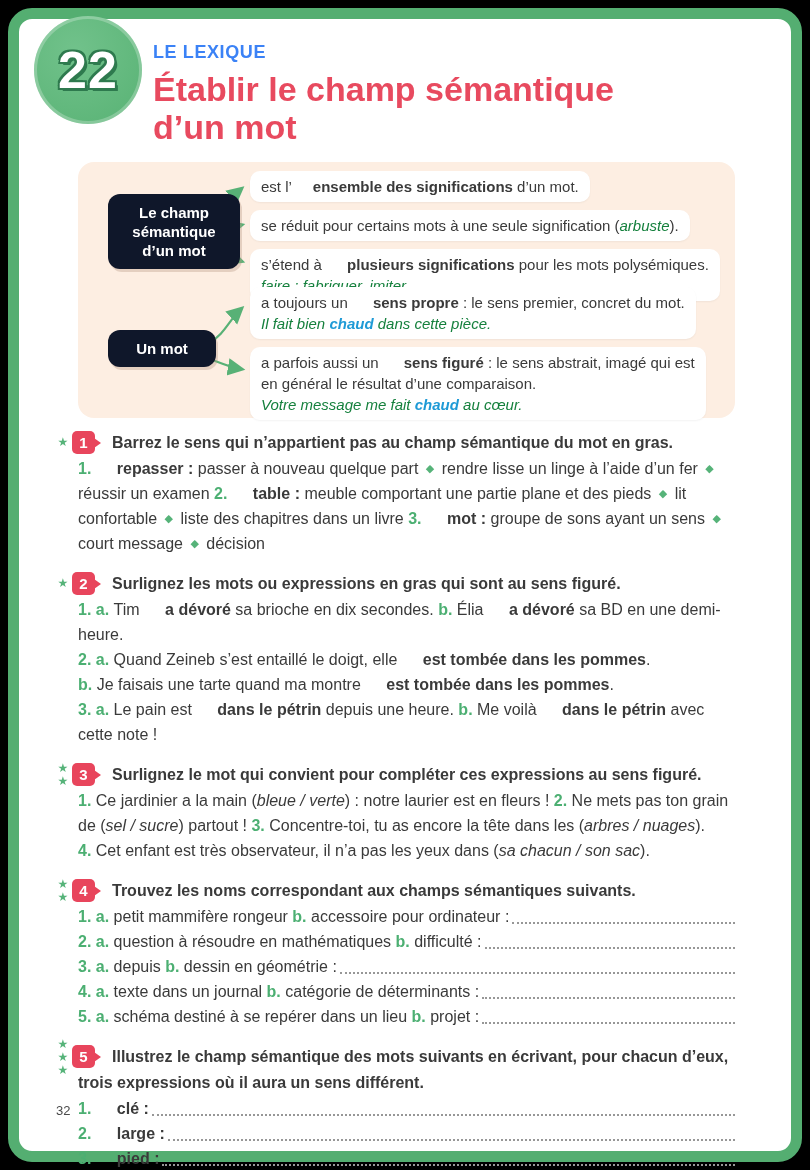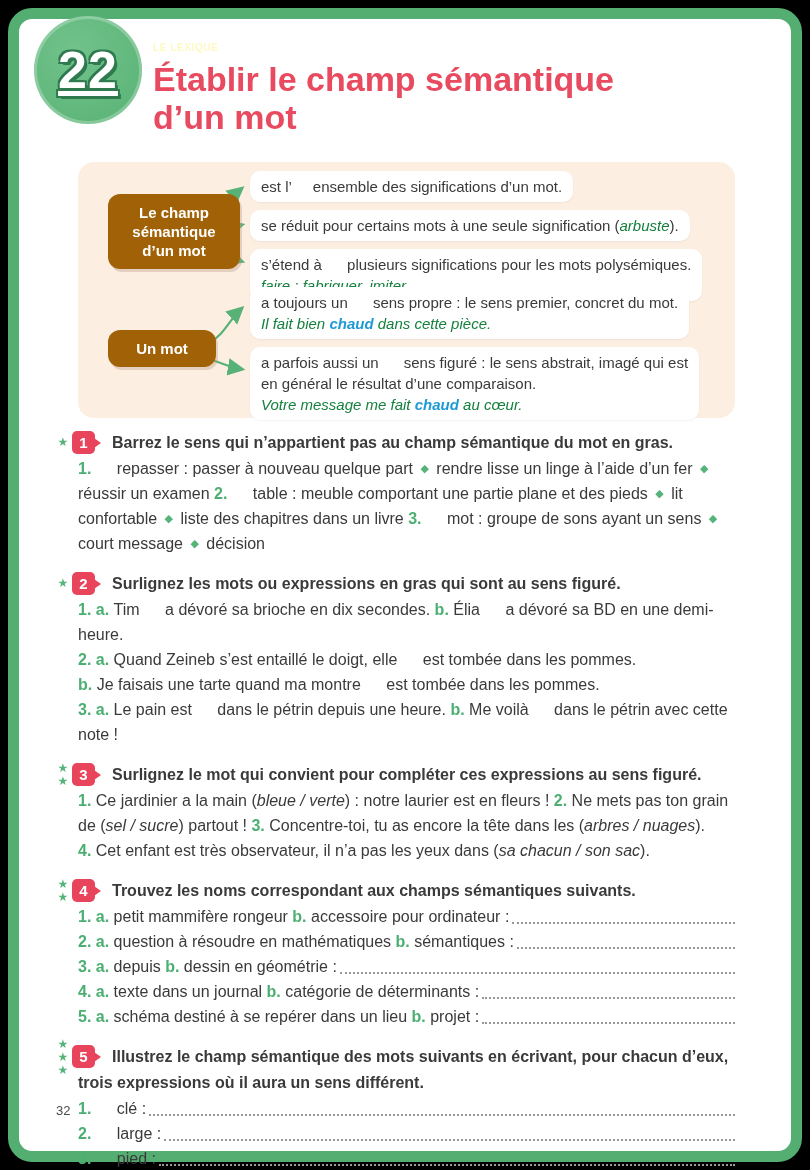--- a/index.html
+++ b/index.html
@@ -14,48 +14,47 @@
   
   .lesson-circle{
     position:absolute;left:34px;top:16px;width:108px;height:108px;border-radius:50%;
     background:radial-gradient(circle at 38% 32%,#71c28b,#58b274);
     box-shadow:0 5px 0 0 #ffffff, inset 0 0 0 3px rgba(255,255,255,0.25);
     display:flex;align-items:center;justify-content:center;
   }
   .lesson-circle .num{
     color:#fff;font-size:52px;font-weight:800;letter-spacing:1px;
     text-shadow:-2px -2px 0 #2e7a4e,2px -2px 0 #2e7a4e,-2px 2px 0 #2e7a4e,3px 3px 0 #2e7a4e;
-    text-decoration:underline;
   }
 
   .header-text{position:absolute;left:153px;top:42px;}
-  .category{color:#fef9c3;font-size:10px;font-weight:700;letter-spacing:0.6px;margin-bottom:7px;}
+  .category{color:#3b82f6;font-size:18px;font-weight:700;letter-spacing:0.6px;margin-bottom:7px;}
   .page-title{color:#e84a5f;font-size:34px;font-weight:800;line-height:38px;}
 
   
   .memo{position:absolute;left:78px;top:162px;width:657px;height:256px;background:#fdeee2;border-radius:16px;}
   .memo-arrows{position:absolute;left:0;top:0;width:657px;height:256px;}
   .glabel{
-    position:absolute;background:#a16207;color:#fff;font-weight:700;text-align:center;
+    position:absolute;background:#0f172a;color:#fff;font-weight:700;text-align:center;
     border-radius:12px;font-size:15px;line-height:19px;padding:9px 4px;
     box-shadow:2px 3px 0 rgba(180,150,130,0.35);
   }
   .glabel1{left:30px;top:32px;width:124px;}
   .glabel2{left:30px;top:168px;width:100px;}
   .bubbles{position:absolute;display:flex;flex-direction:column;gap:8px;align-items:flex-start;}
   .bubbles1{left:172px;top:9px;}
   .bubbles2{left:172px;top:125px;}
   .bubble{
     background:#fff;border-radius:10px;padding:5px 11px;color:#3a3a3a;
     font-size:15px;line-height:21px;box-shadow:0 1px 2px rgba(0,0,0,0.05);
   }
   .mline{white-space:nowrap;}
 
   
-  .seg-b{font-weight:400;padding-left:21px;}
+  .seg-b{font-weight:700;padding-left:21px;}
   .seg-n{color:#4caf72;font-weight:700;}
   .seg-d{color:#56b379;font-size:11px;vertical-align:2px;padding:0 3px;}
   .seg-i{font-style:italic;}
   .seg-e{color:#15803d;font-style:italic;}
   .seg-eb{color:#1e9ad6;font-style:italic;font-weight:700;}
 
   
   .exwrap{position:absolute;left:78px;top:430px;width:657px;}
   .ex{position:relative;margin-bottom:15px;}
   .ex-header{position:relative;line-height:26px;text-indent:34px;color:#3a3a3a;}
@@ -223,21 +222,21 @@
             <span>4</span>
           </span>
         <span class="ex-title">Trouvez les noms correspondant aux champs sémantiques suivants.</span>
       </div>
       <div class="ex-body">
           <div class="exline">
             <span class="segwrap"><span class="seg-n">1. </span><span class="seg-n">a. </span><span>petit mammifère rongeur </span><span class="seg-n">b. </span><span>accessoire pour ordinateur : </span></span>
             <span class="dots"></span>
           </div>
           <div class="exline">
-            <span class="segwrap"><span class="seg-n">2. </span><span class="seg-n">a. </span><span>question à résoudre en mathématiques </span><span class="seg-n">b. </span><span>sémantiques : </span></span>
+            <span class="segwrap"><span class="seg-n">2. </span><span class="seg-n">a. </span><span>question à résoudre en mathématiques </span><span class="seg-n">b. </span><span>difficulté : </span></span>
             <span class="dots"></span>
           </div>
           <div class="exline">
             <span class="segwrap"><span class="seg-n">3. </span><span class="seg-n">a. </span><span>depuis </span><span class="seg-n">b. </span><span>dessin en géométrie : </span></span>
             <span class="dots"></span>
           </div>
           <div class="exline">
             <span class="segwrap"><span class="seg-n">4. </span><span class="seg-n">a. </span><span>texte dans un journal </span><span class="seg-n">b. </span><span>catégorie de déterminants : </span></span>
             <span class="dots"></span>
           </div>

